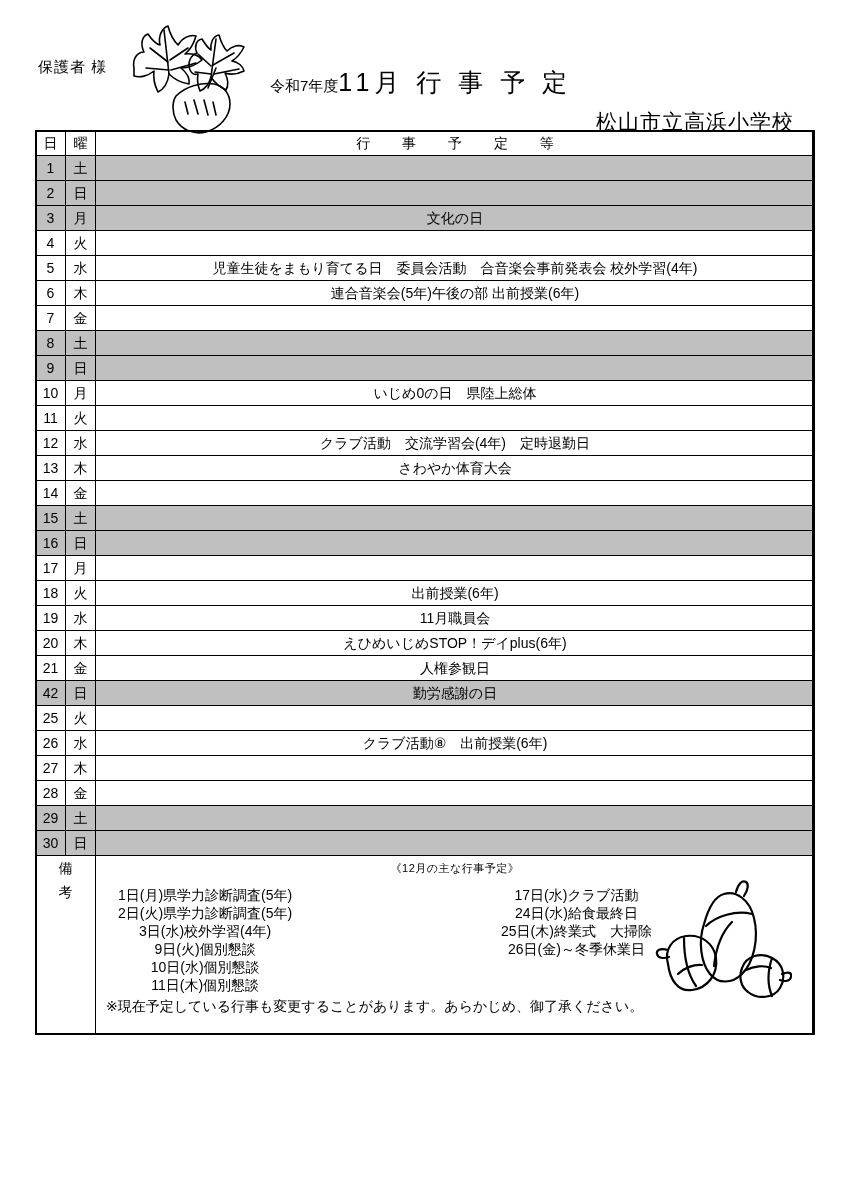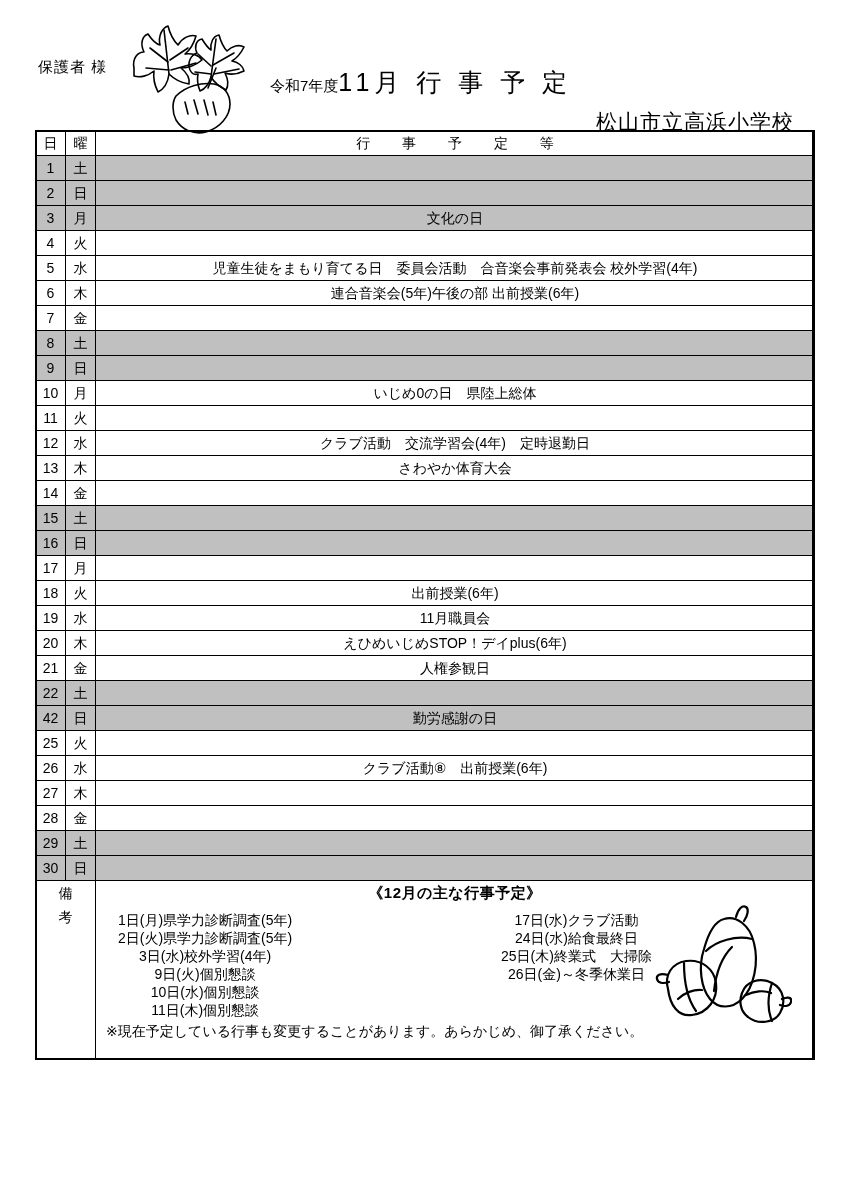--- a/index.html
+++ b/index.html
@@ -143,24 +143,23 @@
   td.notes-label .lbl-inner {
     display: block;
   }
   td.notes-body {
     position: relative;
     text-align: left;
     padding: 7px 0 0 10px;
     line-height: 1.0;
   }
   .notes-title {
-    font-size: 15px;
+    font-size: 11px;
     margin-bottom: 6px;
     letter-spacing: 0.5px;
-    font-weight: bold;
   }
   .notes-cols {
     position: relative;
     display: block;
   }
   .notes-col-left {
     position: absolute;
     left: 22px;
     top: 0;
   }
@@ -358,25 +357,20 @@
           </tr>
           <tr>
             <td class="day">20</td>
             <td class="wday">木</td>
             <td class="ev">えひめいじめSTOP！デイplus(6年)</td>
           </tr>
           <tr>
             <td class="day">21</td>
             <td class="wday">金</td>
             <td class="ev">人権参観日</td>
-          </tr>
-          <tr class="weekend">
-            <td class="day">22</td>
-            <td class="wday">土</td>
-            <td class="ev"></td>
           </tr>
           <tr class="weekend">
             <td class="day">42</td>
             <td class="wday">日</td>
             <td class="ev">勤労感謝の日</td>
           </tr>
           <tr>
             <td class="day">25</td>
             <td class="wday">火</td>
             <td class="ev"></td>

